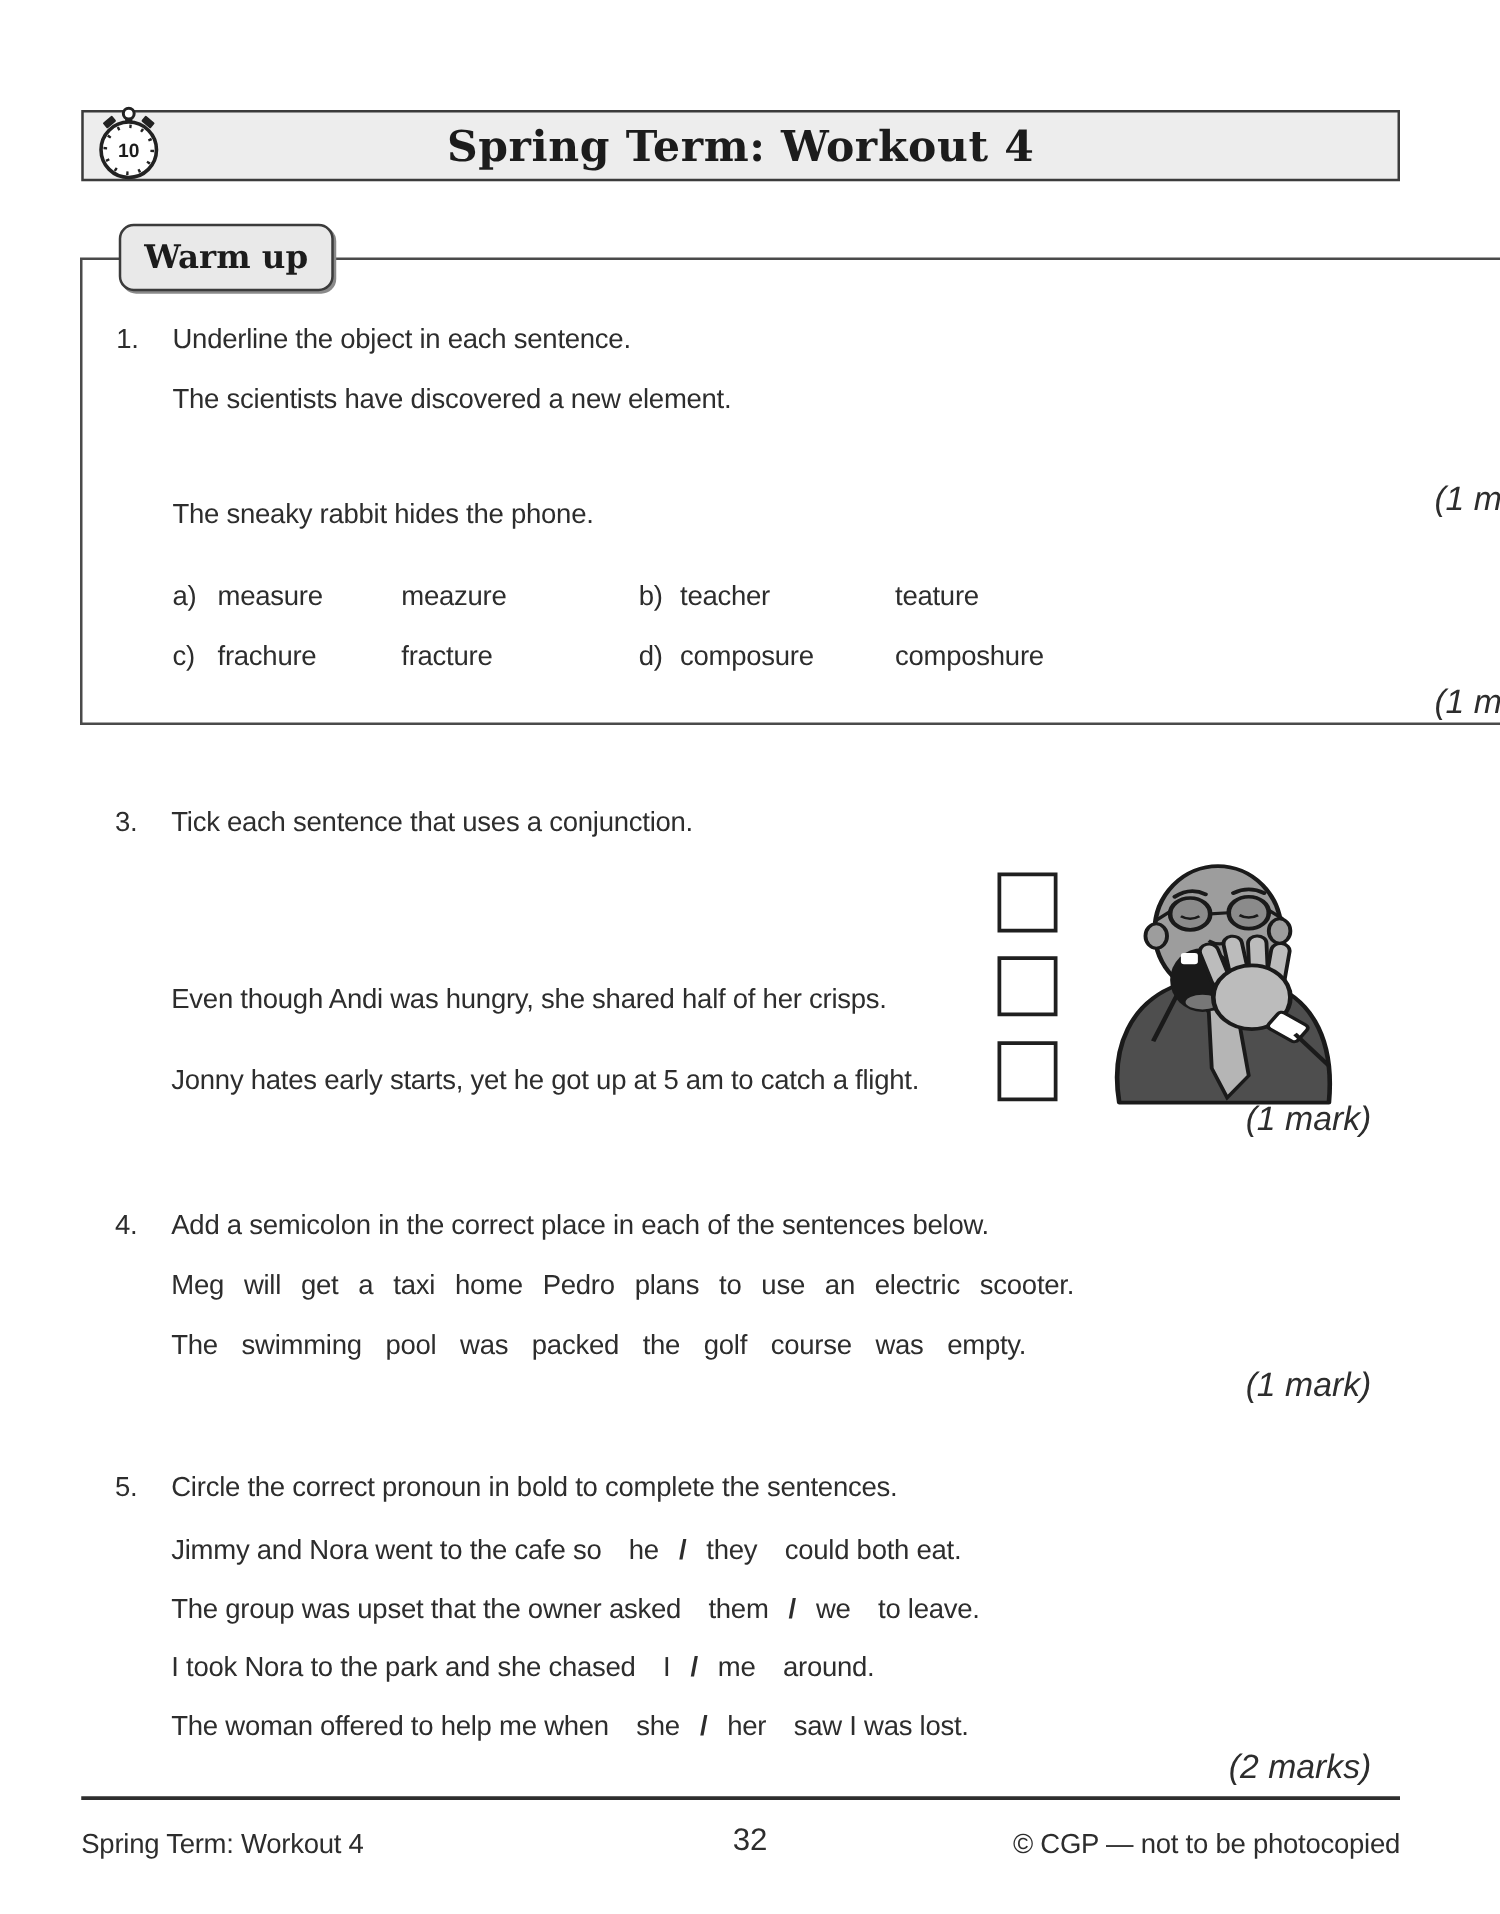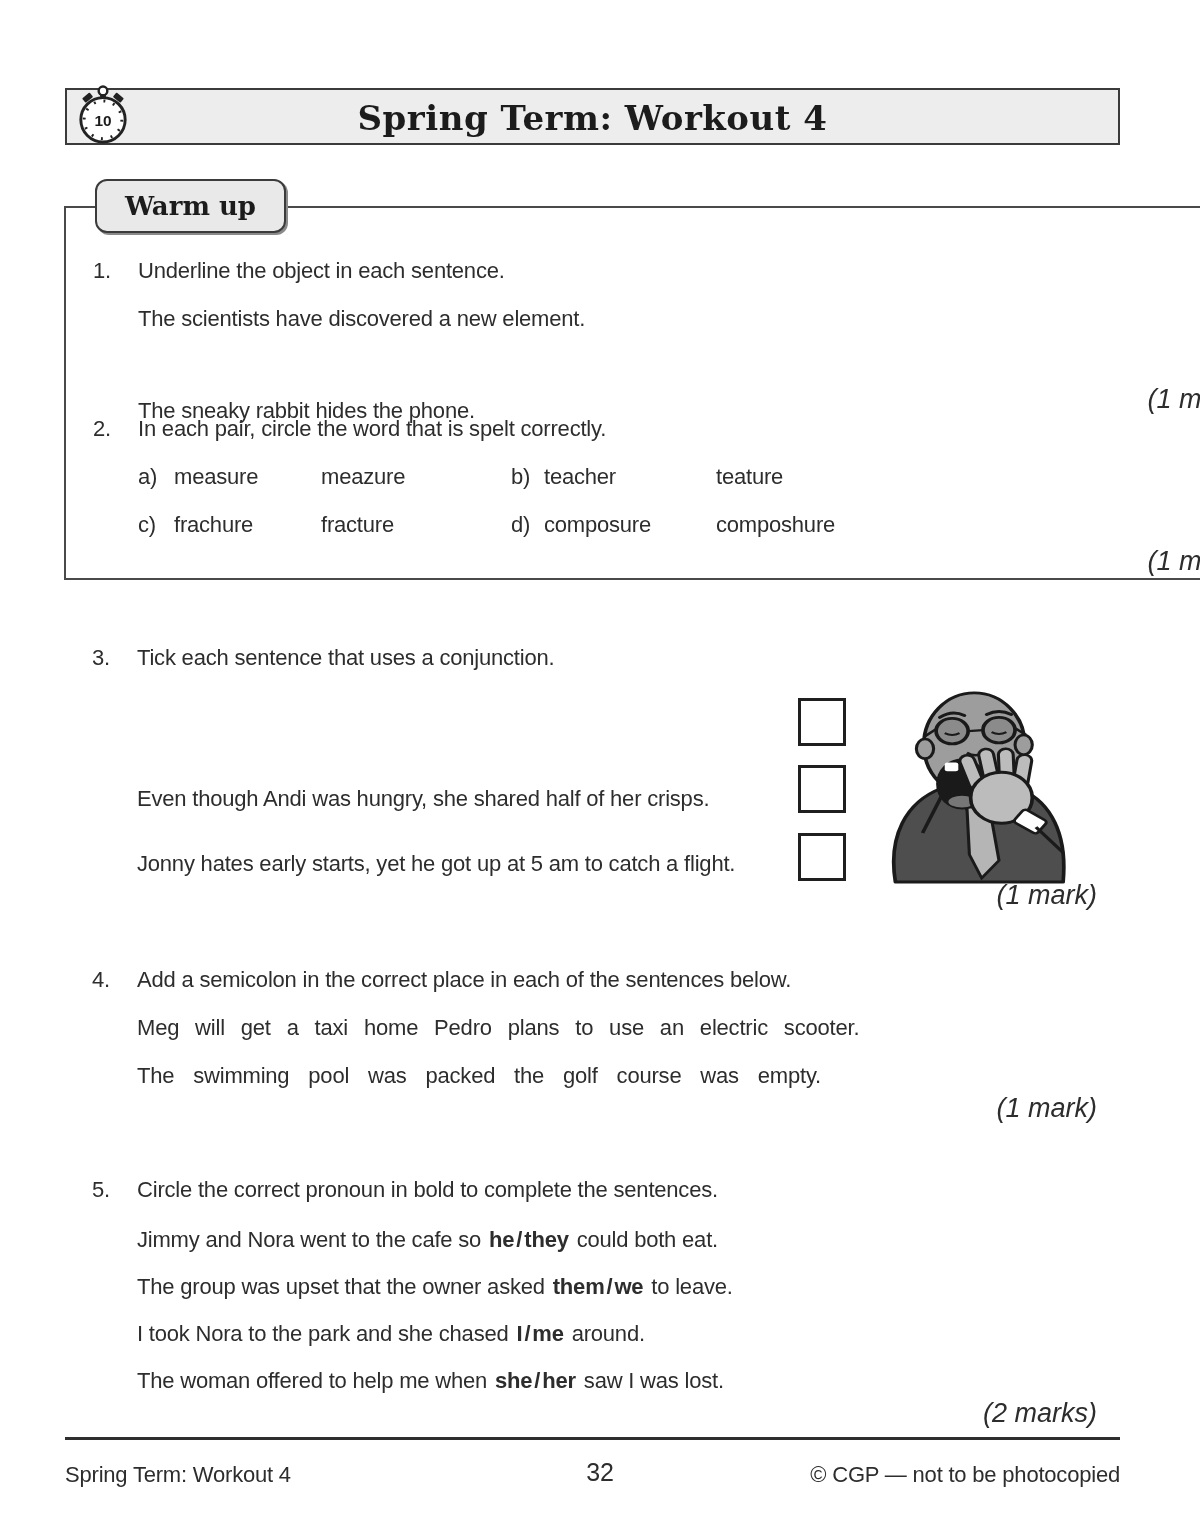--- a/index.html
+++ b/index.html
@@ -7,33 +7,33 @@
         font-family:"Liberation Sans",sans-serif;color:#2d2d2d;overflow:hidden;}
   .abs{position:absolute;}
   
   .header-bar{position:absolute;left:65px;top:88px;width:1055px;height:57px;
               background:#ededed;border:2px solid #3b3b3b;box-sizing:border-box;}
   .header-title{position:absolute;left:0;top:0;width:100%;height:57px;line-height:57px;
                 text-align:center;font-family:"DejaVu Serif",serif;font-weight:bold;
                 font-size:34px;color:#1c1c1c;letter-spacing:0.5px;}
   .stopwatch{position:absolute;left:76px;top:85px;z-index:3;}
   
-  .warm-tab{position:absolute;left:95px;top:179px;width:191px;height:54px;background:#e9e9e9;
+  .warm-tab{position:absolute;left:95px;top:179px;width:172px;height:54px;background:#e9e9e9;
             border:2px solid #3b3b3b;border-radius:12px;box-sizing:border-box;z-index:2;
             box-shadow:2px 2px 0 #8a8a8a;text-align:center;line-height:50px;
             font-family:"DejaVu Serif",serif;font-weight:bold;font-size:26px;color:#1c1c1c;}
   .warm-box{position:absolute;left:64px;top:206px;width:1200px;height:374px;
             border:2px solid #4a4a4a;box-sizing:border-box;background:#fff;z-index:1;}
   
   .t{font-size:22px;letter-spacing:-0.2px;line-height:30px;white-space:nowrap;}
   .qnum{width:45px;display:inline-block;}
   .marks{font-style:italic;font-size:27px;color:#2d2d2d;text-align:right;white-space:nowrap;}
   .sp1{word-spacing:10px;}
   .sp2{word-spacing:13px;}
-  .opt{font-weight:bold;margin:0 2px;}
+  .opt{font-weight:normal;margin:0 16px;}
   .checkbox{position:absolute;width:48px;height:48px;border:3px solid #1f1f1f;
             background:#fff;box-sizing:border-box;}
   
   .footer-line{position:absolute;left:65px;top:1437px;width:1055px;height:3px;background:#2e2e2e;}
   .footer-text{font-size:22px;letter-spacing:-0.2px;white-space:nowrap;}
   .page-num{font-size:25px;}
 </style>
 </head>
 <body>
 
@@ -57,23 +57,20 @@
   <div class="warm-tab">Warm up</div>
   <div class="warm-box">
 
     <div class="abs t" style="left:27px;top:48px;">
       <span class="qnum">1.</span><span>Underline the object in each sentence.</span>
     </div>
     <div class="abs t" style="left:72px;top:96px;">The scientists have discovered a new element.</div>
     <div class="abs t" style="left:72px;top:144px;margin-top:44px;">The sneaky rabbit hides the phone.</div>
     <div class="abs marks" style="right:14px;top:176px;">(1 mark)</div>
 
-    <div class="abs t" style="left:27px;top:206px;">
-      <span class="qnum">2.</span><span>In each pair, circle the word that is spelt correctly.</span>
-    </div>
     <div class="abs" style="left:0;top:254px;width:100%;height:30px;">
       <span class="abs t" style="left:72px;">a)</span>
       <span class="abs t" style="left:108px;">measure</span>
       <span class="abs t" style="left:255px;">meazure</span>
       <span class="abs t" style="left:445px;">b)</span>
       <span class="abs t" style="left:478px;">teacher</span>
       <span class="abs t" style="left:650px;">teature</span>
     </div>
     <div class="abs" style="left:0;top:302px;width:100%;height:30px;">
       <span class="abs t" style="left:72px;">c)</span>

